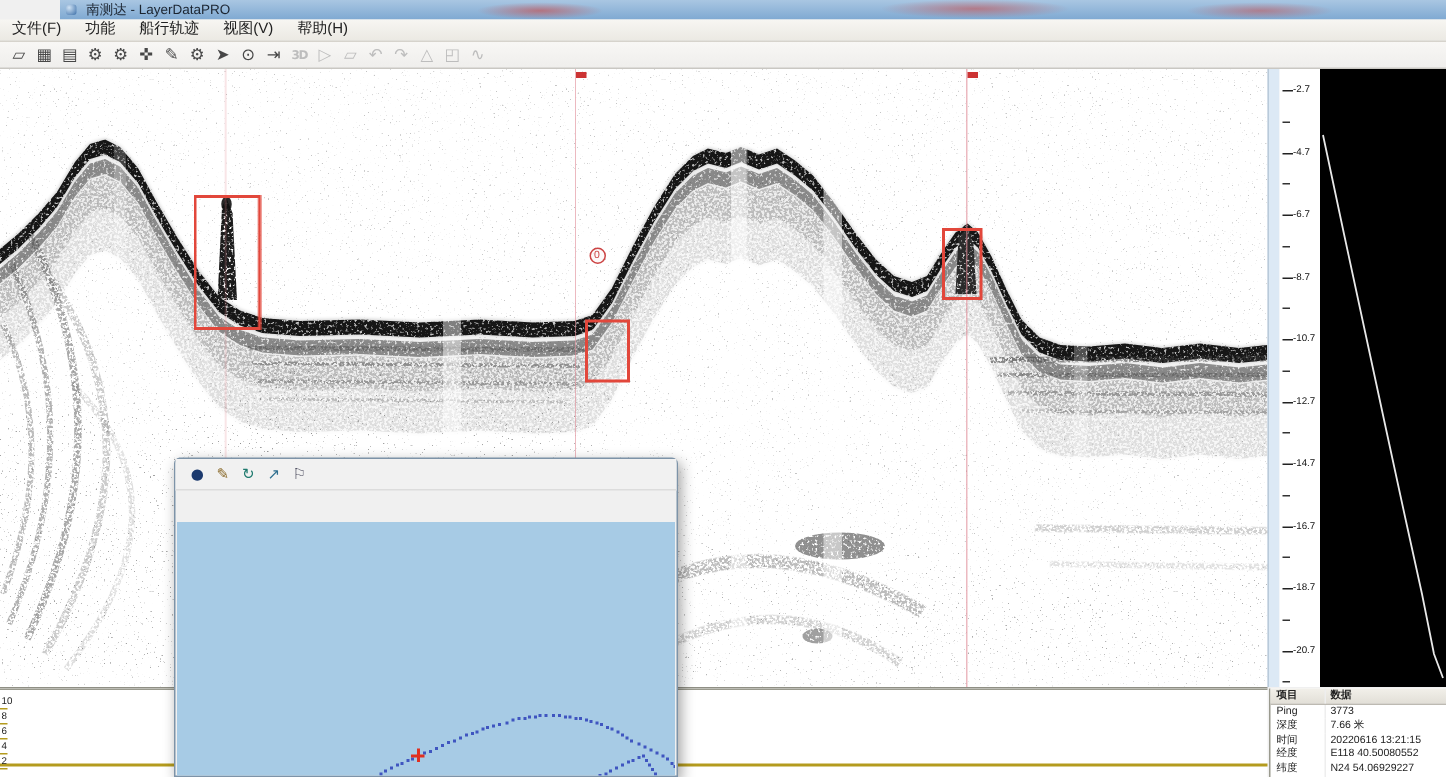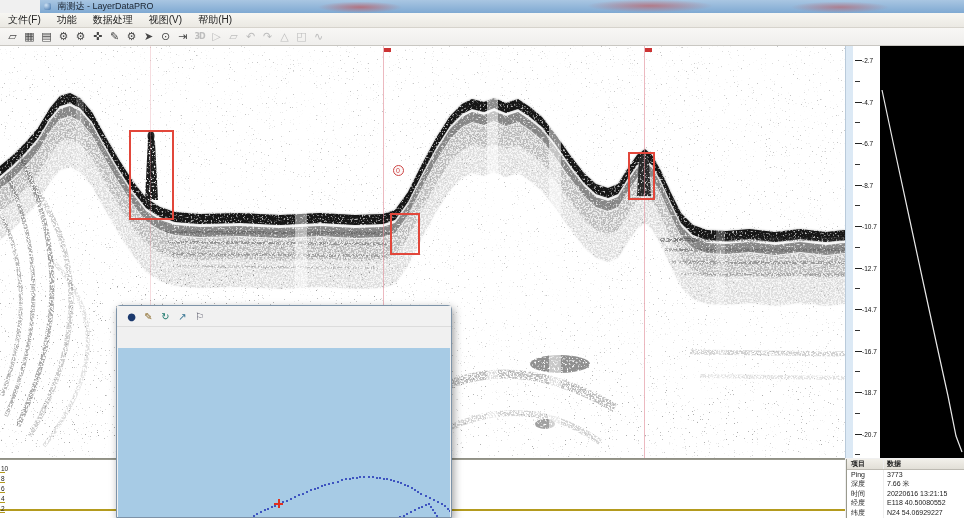--- a/index.html
+++ b/index.html
@@ -78,21 +78,21 @@
 <div id="app">
 
   <div class="titlebar">
     <span class="appicon"></span>
     <span>南测达 - LayerDataPRO</span>
   </div>
 
   <div class="menubar">
       <span>文件(F)</span>
       <span>功能</span>
-      <span>数据处理</span>
+      <span>船行轨迹</span>
       <span>视图(V)</span>
       <span>帮助(H)</span>
     </div>
 
   <div class="toolbar">
       <span class="tool-icon">▱</span>
       <span class="tool-icon">▦</span>
       <span class="tool-icon">▤</span>
       <span class="tool-icon">⚙</span>
       <span class="tool-icon">⚙</span>

